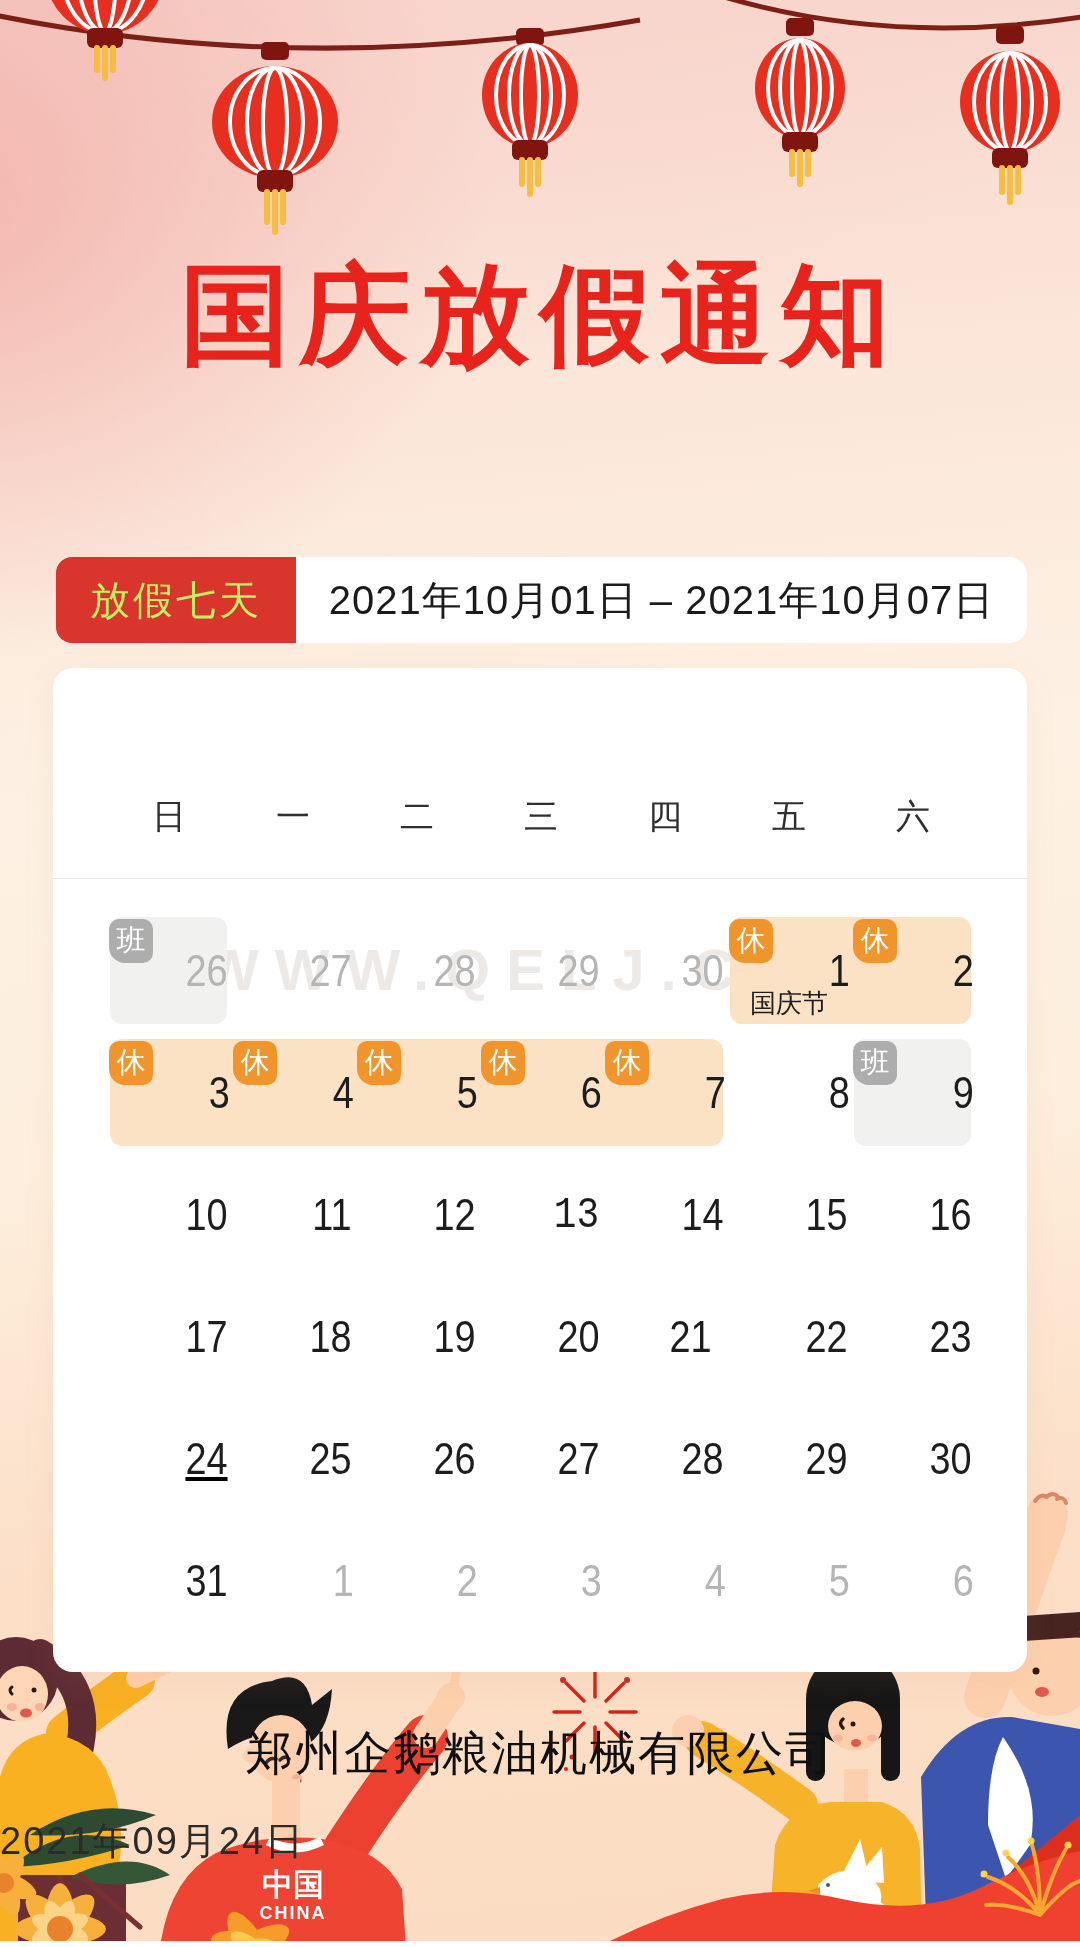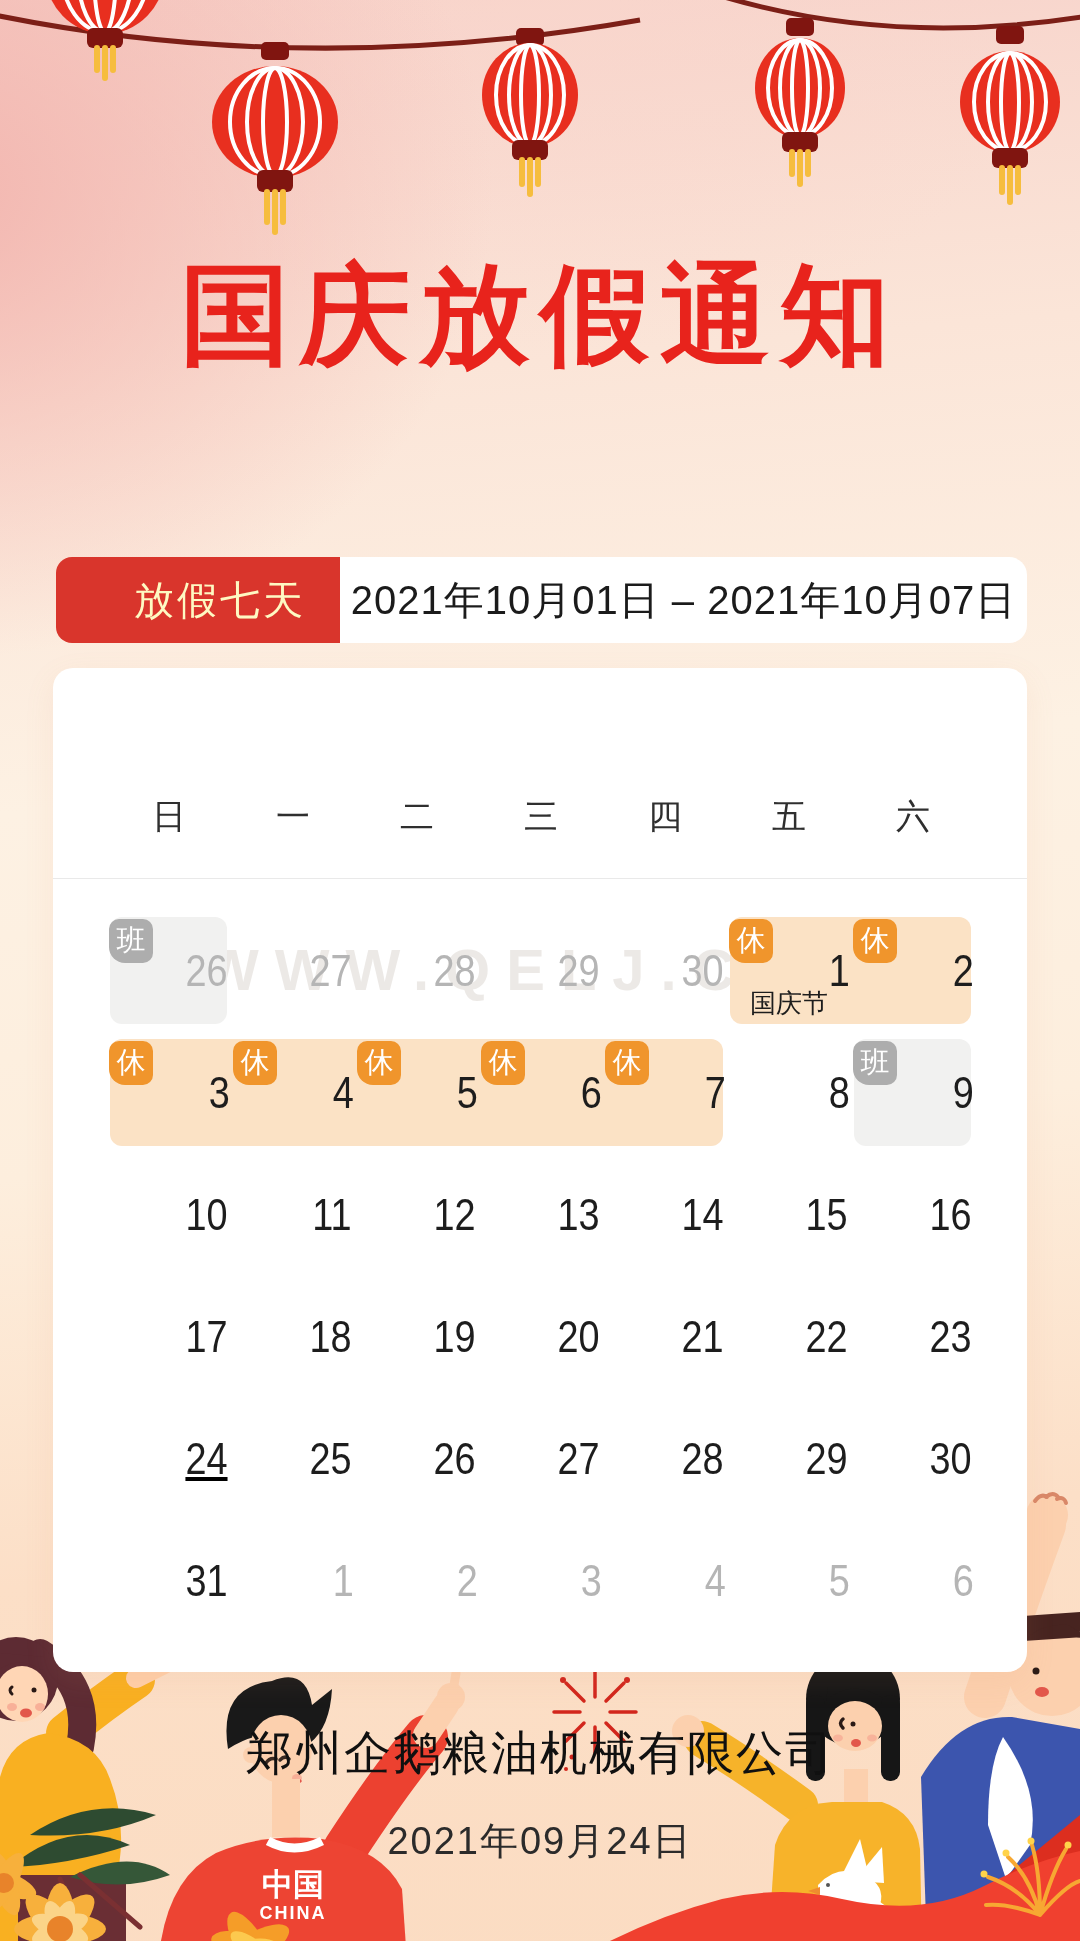--- a/index.html
+++ b/index.html
@@ -17,22 +17,22 @@
     font-size:110px;font-weight:700;color:#e8231c;letter-spacing:10px;line-height:1.15;
   }
   .subtitle{
     position:absolute;top:446px;left:0;width:100%;text-align:center;z-index:2;
     font-size:38px;color:#343b2e;letter-spacing:1px;
   }
   .notice-row{
     position:absolute;left:56px;top:557px;width:971px;height:86px;display:flex;z-index:3;
   }
   .notice-badge{
-    width:240px;height:86px;background:#d9352c;color:#fef9c3;border-radius:16px 0 0 16px;
-    display:flex;align-items:center;justify-content:center;font-size:40px;letter-spacing:3px;padding-left:44px;
+    width:240px;height:86px;background:#d9352c;color:#bef264;border-radius:16px 0 0 16px;
+    display:flex;align-items:center;justify-content:center;font-size:40px;letter-spacing:3px;
   }
   .notice-range{
     flex:1;background:#fff;border-radius:0 18px 18px 0;display:flex;align-items:center;justify-content:center;
     font-size:40px;color:#1b1b1b;letter-spacing:1px;
   }
   .card{
     position:absolute;left:53px;top:668px;width:974px;height:1004px;background:#fff;border-radius:20px;z-index:3;
     box-shadow:0 10px 30px rgba(220,150,110,.10);
   }
   .month-title{position:absolute;left:56px;top:34px;font-size:42px;font-weight:700;color:#262626;letter-spacing:2px;}
@@ -50,21 +50,21 @@
     position:absolute;left:2px;top:2px;width:44px;height:44px;border-radius:10px 10px 10px 16px;
     color:#fff;font-size:29px;display:flex;align-items:center;justify-content:center;z-index:4;
   }
   .festival{position:absolute;left:0;bottom:3px;width:100%;text-align:center;font-size:26px;color:#1d1d1d;}
   .footer-art{position:absolute;left:0;top:1447px;z-index:2;}
   .company{
     position:absolute;top:1722px;left:0;width:100%;text-align:center;z-index:4;
     font-size:47px;color:#101010;letter-spacing:2px;font-weight:500;
   }
   .pub-date{
-    position:absolute;top:1816px;left:0;width:100%;text-align:center;z-index:4;
+    position:absolute;top:1816px;left:0;width:100%;text-align:left;z-index:4;
     font-size:38px;color:#2b2b2b;letter-spacing:2px;
   }
 </style>
 </head>
 <body>
 
 <div class="poster">
 
   <svg class="lanterns" width="1080" height="330" viewBox="0 0 1080 330">
     <path d="M-20,12 Q300,80 640,20" stroke="#7c1f17" stroke-width="5" fill="none"></path>
@@ -198,21 +198,21 @@
         </div>
         <div class="day-cell" style="left: 54px; top: 493px;">
           <span class="day-num" style="color: rgb(29, 29, 29);">10</span>
         </div>
         <div class="day-cell" style="left: 178px; top: 493px;">
           <span class="day-num" style="color: rgb(29, 29, 29);">11</span>
         </div>
         <div class="day-cell" style="left: 302px; top: 493px;">
           <span class="day-num" style="color: rgb(29, 29, 29);">12</span>
         </div>
-        <div class="day-cell" style="left: 426px; top: 493px;">
+        <div class="day-cell" style="left: 426px; top: 493px; font-family: Liberation Mono, monospace;">
           <span class="day-num" style="color: rgb(29, 29, 29);">13</span>
         </div>
         <div class="day-cell" style="left: 550px; top: 493px;">
           <span class="day-num" style="color: rgb(29, 29, 29);">14</span>
         </div>
         <div class="day-cell" style="left: 674px; top: 493px;">
           <span class="day-num" style="color: rgb(29, 29, 29);">15</span>
         </div>
         <div class="day-cell" style="left: 798px; top: 493px;">
           <span class="day-num" style="color: rgb(29, 29, 29);">16</span>
@@ -222,21 +222,21 @@
         </div>
         <div class="day-cell" style="left: 178px; top: 615px;">
           <span class="day-num" style="color: rgb(29, 29, 29);">18</span>
         </div>
         <div class="day-cell" style="left: 302px; top: 615px;">
           <span class="day-num" style="color: rgb(29, 29, 29);">19</span>
         </div>
         <div class="day-cell" style="left: 426px; top: 615px;">
           <span class="day-num" style="color: rgb(29, 29, 29);">20</span>
         </div>
-        <div class="day-cell" style="left: 550px; top: 615px;">
+        <div class="day-cell" style="left: 538px; top: 615px;">
           <span class="day-num" style="color: rgb(29, 29, 29);">21</span>
         </div>
         <div class="day-cell" style="left: 674px; top: 615px;">
           <span class="day-num" style="color: rgb(29, 29, 29);">22</span>
         </div>
         <div class="day-cell" style="left: 798px; top: 615px;">
           <span class="day-num" style="color: rgb(29, 29, 29);">23</span>
         </div>
         <div class="day-cell" style="left: 54px; top: 737px; text-decoration: underline;">
           <span class="day-num" style="color: rgb(29, 29, 29);">24</span>

